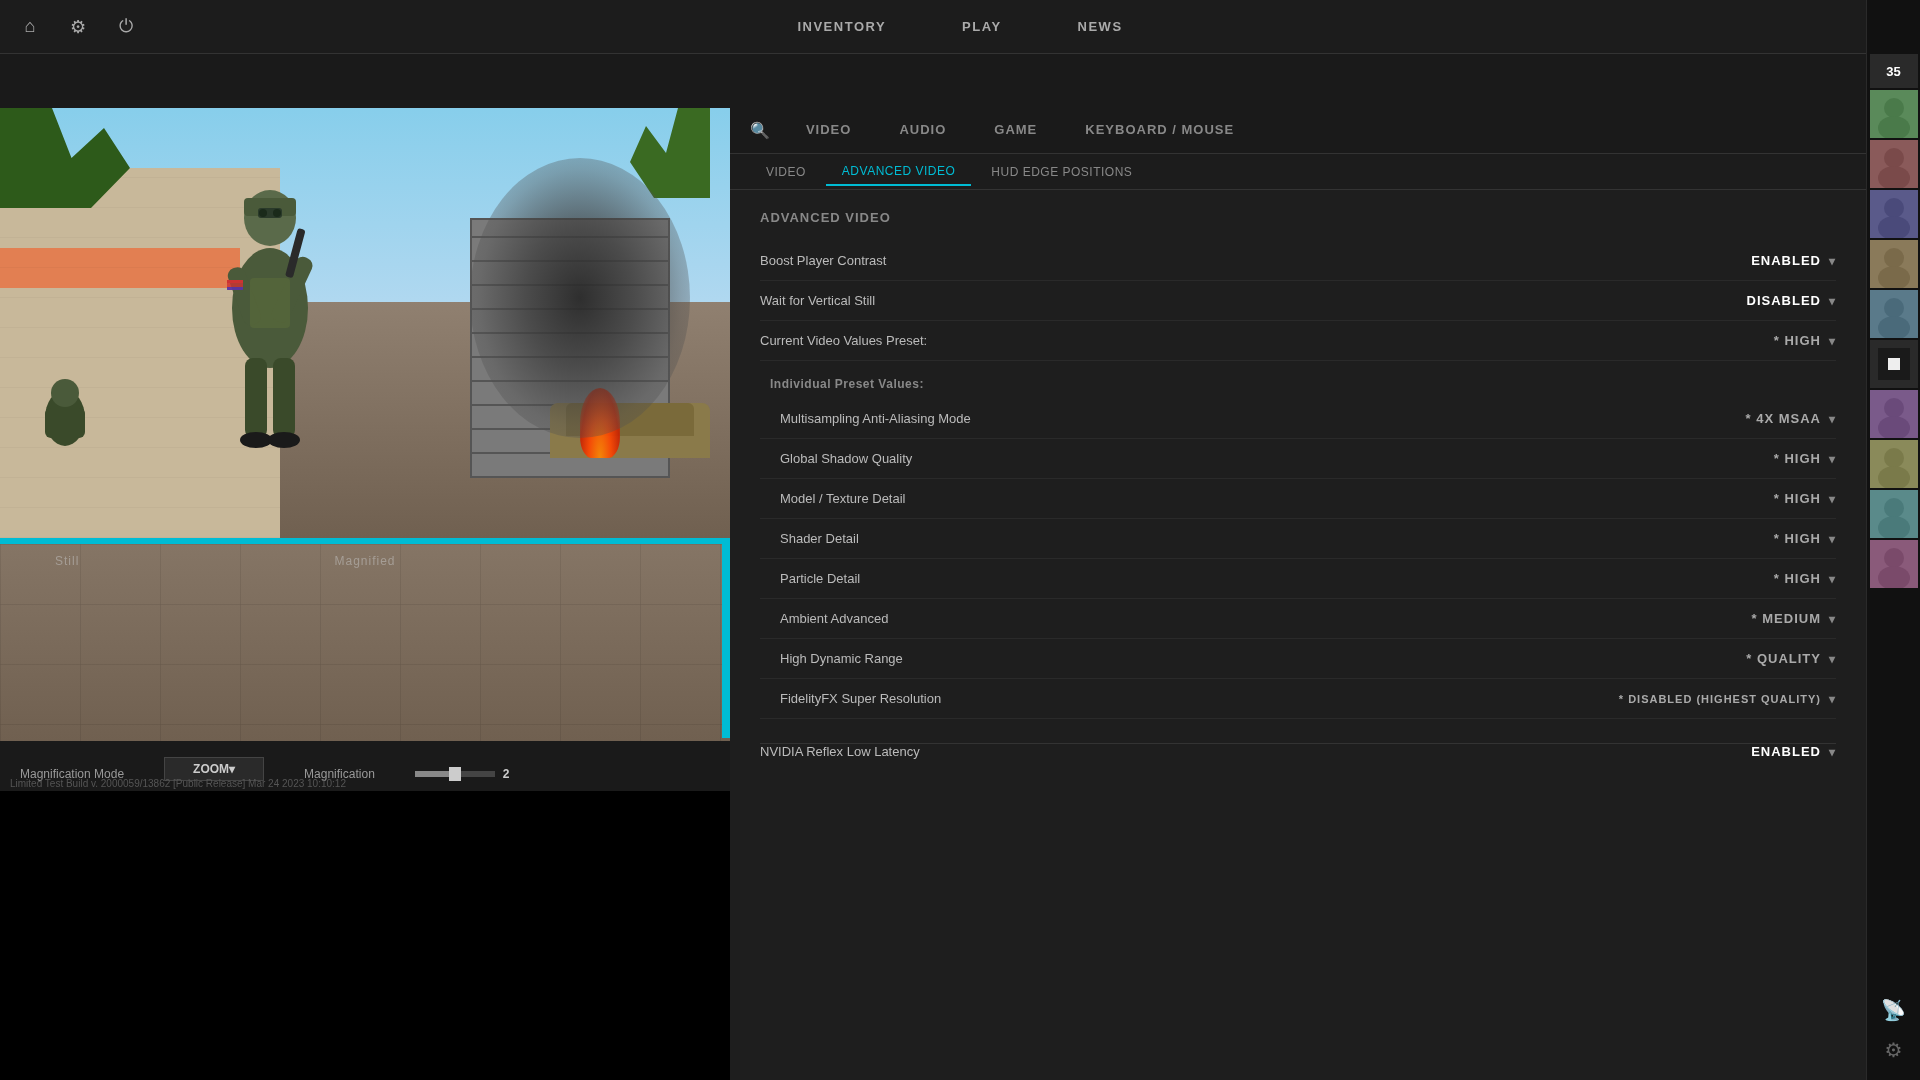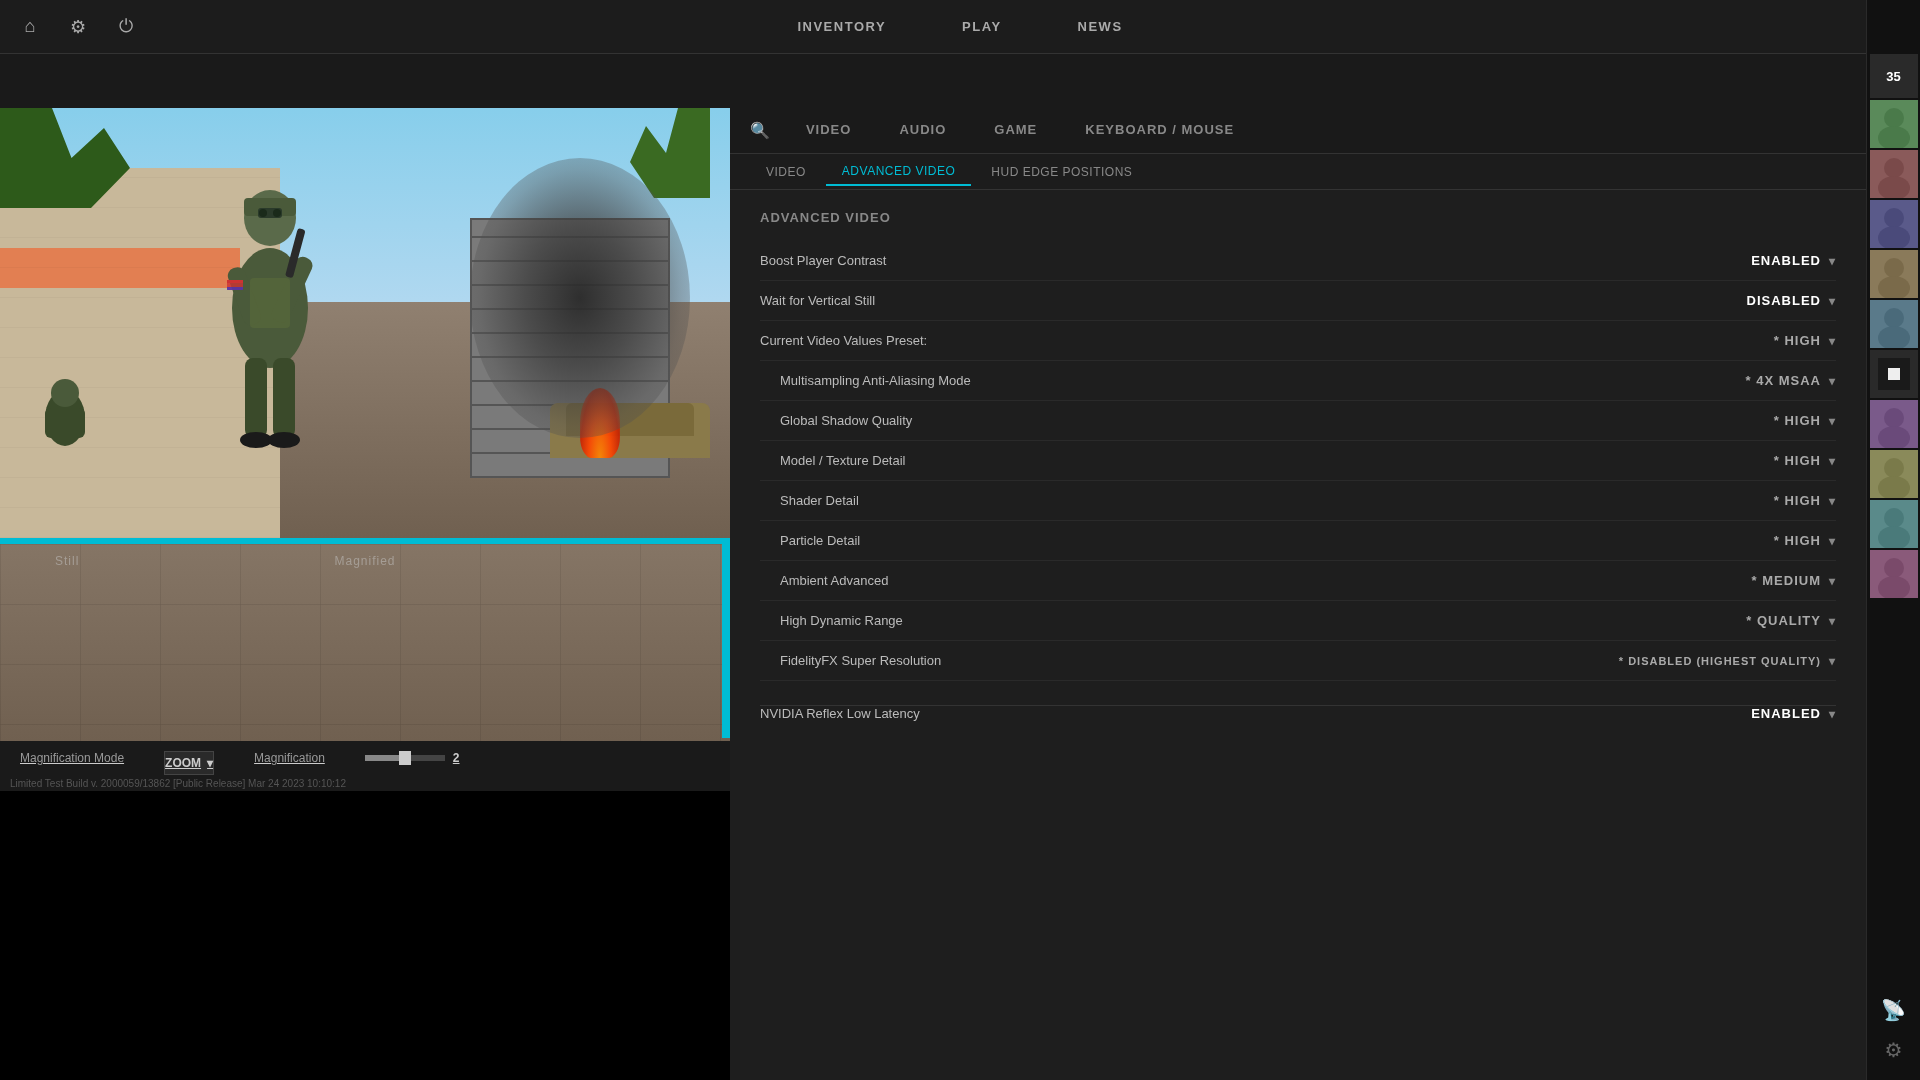--- a/index.html
+++ b/index.html
@@ -89,21 +89,21 @@
       font-size: 11px;
       color: #888;
       overflow: hidden;
       position: relative;
     }
     .avatar-badge.top-count {
       background: #2a2a2a;
       color: #fff;
       font-size: 13px;
       font-weight: bold;
-      height: 44px;
+      height: 34px;
     }
     .avatar-color-1 { background: #5a8a5a; }
     .avatar-color-2 { background: #8a5a5a; }
     .avatar-color-3 { background: #5a5a8a; }
     .avatar-color-4 { background: #8a7a5a; }
     .avatar-color-5 { background: #5a7a8a; }
     .avatar-color-6 { background: #7a5a8a; }
     .avatar-color-7 { background: #8a8a5a; }
     .avatar-color-8 { background: #5a8a8a; }
     .avatar-color-9 { background: #8a5a7a; }
@@ -186,40 +186,38 @@
         linear-gradient(0deg, #706050 0%, #857565 100%),
         repeating-linear-gradient(90deg, rgba(0,0,0,0.05) 0px, rgba(0,0,0,0.05) 1px, transparent 1px, transparent 80px),
         repeating-linear-gradient(0deg, rgba(0,0,0,0.05) 0px, rgba(0,0,0,0.05) 1px, transparent 1px, transparent 60px);
     }
 
     
     .bottom-controls {
       background: #1a1a1a;
       padding: 10px 20px;
       display: flex;
-      align-items: flex-start;
+      align-items: flex-end;
       gap: 40px;
       height: 50px;
-      text-decoration: underline;
     }
     .control-label {
       color: #999;
       font-size: 12px;
     }
     .control-value {
       color: #ccc;
       font-size: 12px;
       font-weight: bold;
       background: #2a2a2a;
-      padding: 4px 0;
+      padding: 4px 28px;
       border: 1px solid #444;
       cursor: pointer;
       display: flex;
       align-items: center;
-      gap: 6px;
     }
     .build-info {
       position: absolute;
       bottom: 2px;
       left: 10px;
       color: #555;
       font-size: 10px;
     }
 
     
@@ -610,20 +608,21 @@
         </div>
 
         <div class="setting-row">
           <span class="setting-label">Current Video Values Preset:</span>
           <div class="setting-value recommended">
             <span>* HIGH</span>
             <span class="chevron-icon">▾</span>
           </div>
         </div>
 
+        <div class="subsection-title">Individual Preset Values:</div>
 
         <div class="setting-row indented">
           <span class="setting-label">Multisampling Anti-Aliasing Mode</span>
           <div class="setting-value recommended">
             <span>* 4X MSAA</span>
             <span class="chevron-icon">▾</span>
           </div>
         </div>
 
         <div class="setting-row indented">

